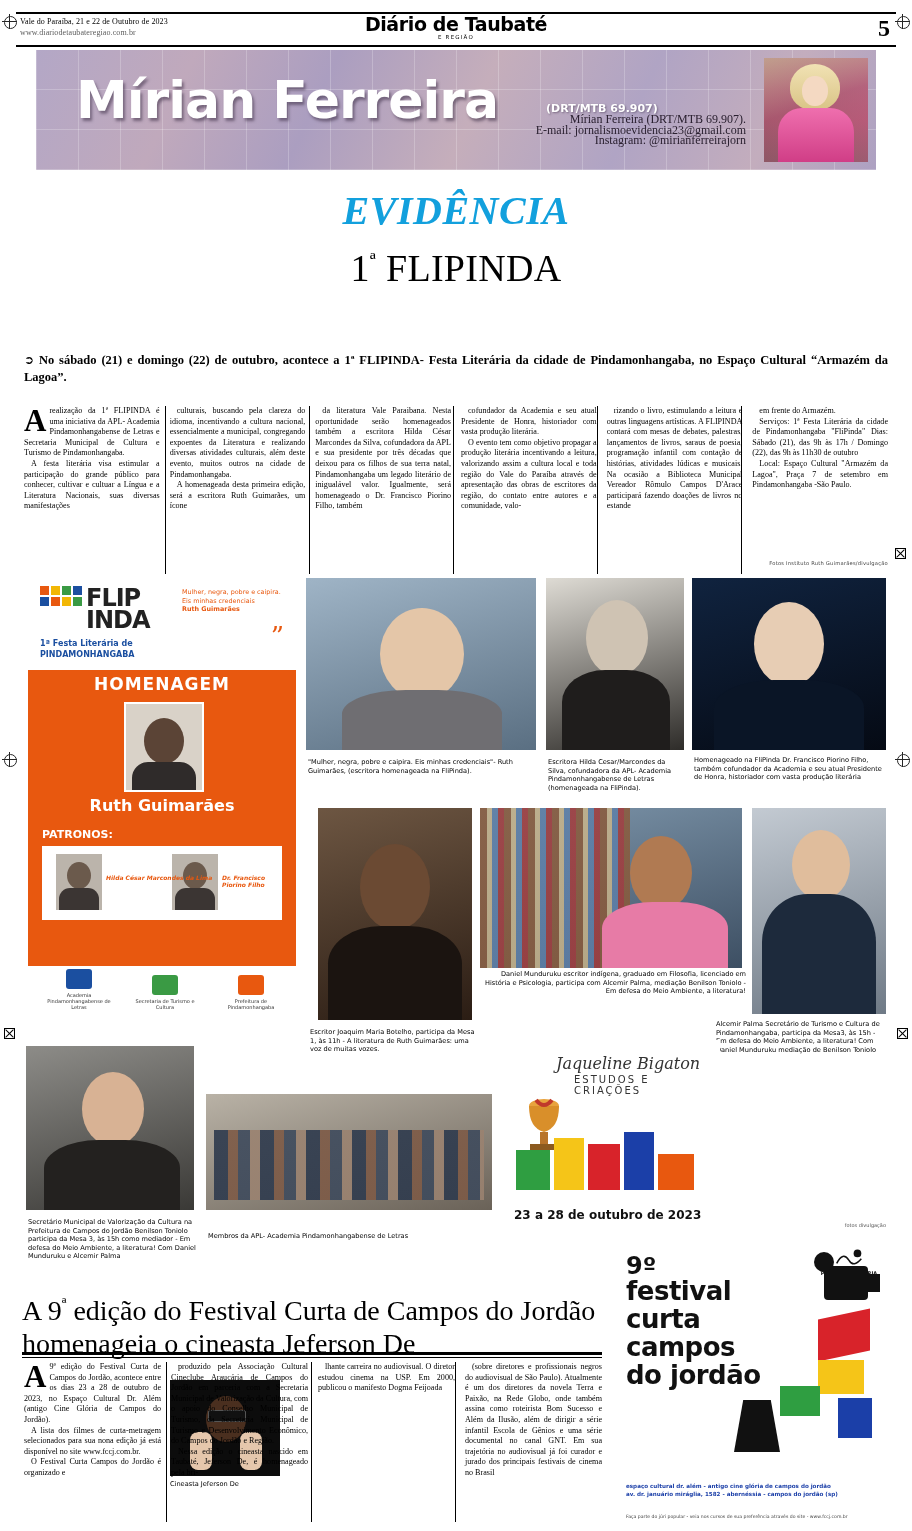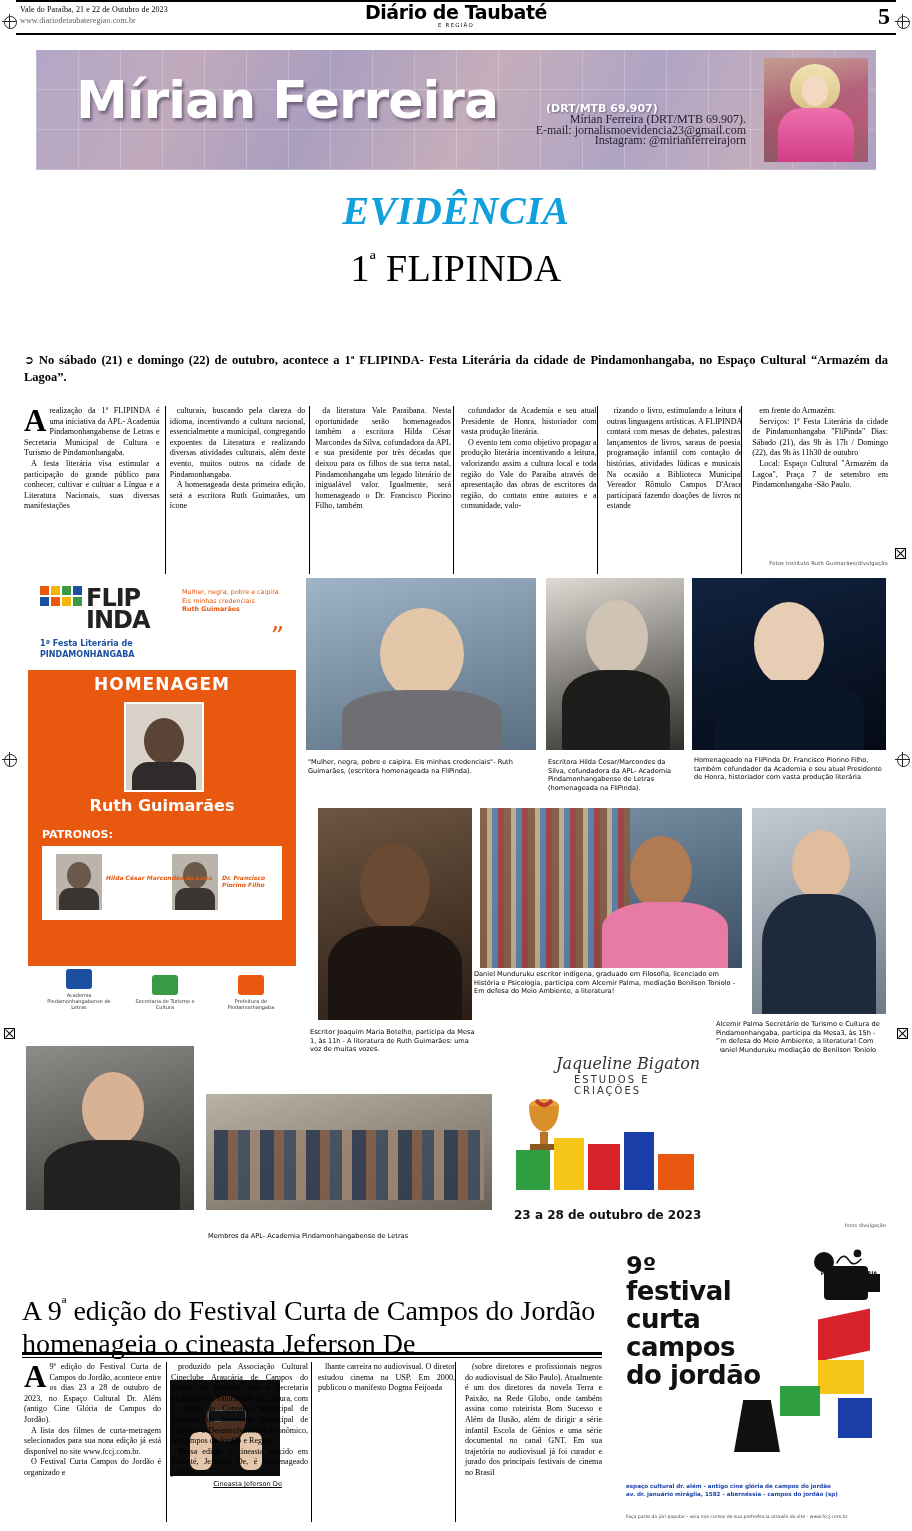--- a/index.html
+++ b/index.html
@@ -17,21 +17,21 @@
   .crop::before{left:7px;top:0;width:1px;height:15px;}
   .crop::after{top:7px;left:0;height:1px;width:15px;}
   .crop .ring{position:absolute;left:2px;top:2px;width:11px;height:11px;border:1px solid #000;border-radius:50%;}
   .crop-x{position:absolute;width:11px;height:11px;pointer-events:none;}
   .crop-x::before,.crop-x::after{content:"";position:absolute;left:0;top:5px;width:11px;height:1px;background:#000;}
   .crop-x::before{transform:rotate(45deg);}
   .crop-x::after{transform:rotate(-45deg);}
   .crop-x .bx{position:absolute;inset:0;border:1px solid #000;}
 
   
-  .topbar{position:absolute;left:16px;top:0;right:16px;height:42px;}
+  .topbar{position:absolute;left:16px;top:12px;right:16px;height:42px;}
   .topbar .rule{position:absolute;left:0;right:0;top:0;height:2px;background:#000;}
   .topbar .rule.b{top:33px;height:2px;}
   .dateline{position:absolute;left:4px;top:4px;font-size:8px;line-height:11px;letter-spacing:.1px;}
   .dateline .site{color:#5c5c5c;}
   .paper-title{position:absolute;left:0;right:0;top:2px;text-align:center;}
   .paper-title .nm{font-family:"DejaVu Sans",sans-serif;font-weight:bold;font-size:19px;line-height:20px;letter-spacing:-.4px;}
   .paper-title .sub{font-family:"DejaVu Sans",sans-serif;font-size:5.5px;letter-spacing:1.2px;line-height:7px;}
   .pageno{position:absolute;right:6px;top:2px;font-family:"Liberation Serif",serif;font-weight:bold;font-size:24px;line-height:28px;}
 
   
@@ -321,32 +321,33 @@
     <span class="head" style="left:42px;top:36px;width:70px;height:86px;background:#6b4a33;"></span>
     <span class="shoulders" style="left:10px;top:118px;width:134px;height:94px;background:#1b1410;"></span>
   </div>
   <div class="cap" style="left:310px;top:1028px;width:166px;">Escritor Joaquim Maria Botelho, participa da Mesa 1, às 11h - A literatura de Ruth Guimarães: uma voz de muitas vozes.</div>
 
   <div class="ph" style="left:480px;top:808px;width:262px;height:160px;background:linear-gradient(165deg,#7e96ab,#3d4f63);">
     <span style="position:absolute;left:0;top:0;width:150px;height:160px;background:repeating-linear-gradient(90deg,#8a5a3a 0 7px,#c8b48a 7px 12px,#5d7fa8 12px 18px,#a33b3b 18px 24px);opacity:.85;"></span>
     <span class="head" style="left:150px;top:28px;width:62px;height:74px;background:#b07a52;"></span>
     <span class="shoulders" style="left:122px;top:94px;width:126px;height:66px;background:#e77ba6;"></span>
   </div>
-  <div class="cap" style="left:474px;top:970px;width:272px;">Daniel Munduruku escritor indígena, graduado em Filosofia, licenciado em História e Psicologia, participa com Alcemir Palma, mediação Benilson Toniolo - Em defesa do Meio Ambiente, a literatura!</div>
+  <div class="cap" style="left:474px;top:970px;width:272px;text-align:right;">Daniel Munduruku escritor indígena, graduado em Filosofia, licenciado em História e Psicologia, participa com Alcemir Palma, mediação Benilson Toniolo - Em defesa do Meio Ambiente, a literatura!</div>
 
   <div class="ph" style="left:752px;top:808px;width:134px;height:206px;background:linear-gradient(165deg,#c3cad2,#6f7a86);">
     <span class="head" style="left:40px;top:22px;width:58px;height:70px;background:#e0bd9c;"></span>
     <span class="shoulders" style="left:10px;top:86px;width:114px;height:120px;background:#1d2a3c;"></span>
   </div>
   <div class="cap" style="left:716px;top:1020px;width:172px;">Alcemir Palma Secretário de Turismo e Cultura de Pindamonhangaba, participa da Mesa3, às 15h - Em defesa do Meio Ambiente, a literatura! Com Daniel Munduruku mediação de Benilson Toniolo</div>
 
   <div class="ph" style="left:26px;top:1046px;width:168px;height:164px;background:linear-gradient(165deg,#8d8c88,#3a3936);">
     <span class="head" style="left:56px;top:26px;width:62px;height:74px;background:#d8b294;"></span>
     <span class="shoulders" style="left:18px;top:94px;width:136px;height:70px;background:#23211f;"></span>
   </div>
+  <div class="cap" style="left:28px;top:1218px;width:176px;">Secretário Municipal de Valorização da Cultura na Prefeitura de Campos do Jordão Benilson Toniolo participa da Mesa 3, às 15h como mediador - Em defesa do Meio Ambiente, a literatura! Com Daniel Munduruku e Alcemir Palma</div>
 
   <div class="ph" style="left:206px;top:1094px;width:286px;height:116px;background:linear-gradient(165deg,#b9b2a6,#6a6258);">
     <span style="position:absolute;left:8px;top:36px;right:8px;height:70px;background:repeating-linear-gradient(90deg,#2e3a4d 0 14px,#7d5a46 14px 24px,#3e4a5c 24px 36px,#9a8270 36px 46px);opacity:.9;"></span>
   </div>
   <div class="cap" style="left:208px;top:1232px;width:280px;">Membros da APL- Academia Pindamonhangabense de Letras</div>
 
   <div class="jbad">
     <span class="t1">Jaqueline Bigaton</span>
     <span class="t2">ESTUDOS E CRIAÇÕES</span>
     <span class="cup">
@@ -372,21 +373,21 @@
   <div class="h2">
     <span>A 9</span><sup>ª</sup><span> edição do Festival Curta de Campos do Jordão homenageia o cineasta Jeferson De</span>
   </div>
 
   <div class="ph" style="left:170px;top:1380px;width:110px;height:96px;background:#0c0c0c;">
     <span class="head" style="left:36px;top:16px;width:40px;height:46px;background:#4a2f1f;"></span>
     <span style="position:absolute;left:38px;top:30px;width:36px;height:10px;background:#111;border:1px solid #555;border-radius:2px;"></span>
     <span style="position:absolute;left:20px;top:52px;width:22px;height:38px;background:#e5c7ac;border-radius:8px;"></span>
     <span style="position:absolute;left:70px;top:52px;width:22px;height:38px;background:#e5c7ac;border-radius:8px;"></span>
   </div>
-  <div class="cap" style="left:170px;top:1480px;width:112px;text-align:right;text-decoration:underline;">Cineasta Jeferson De</div>
+  <div class="cap" style="left:170px;top:1480px;width:112px;text-align:left;">Cineasta Jeferson De</div>
 
   <div class="cols2" id="bodycols2">
       <div class="col">
         <p class="first"><span class="drop">A</span>9ª edição do Festival Curta de Campos do Jordão, acontece entre os dias 23 a 28 de outubro de 2023, no Espaço Cultural Dr. Além (antigo Cine Glória de Campos do Jordão).</p>
         <p>A lista dos filmes de curta-metragem selecionados para sua nona edição já está disponível no site www.fccj.com.br.</p>
         <p>O Festival Curta Campos do Jordão é organizado e</p>
       </div>
       <div class="coldiv" style="left: 24.65%;"></div>
       <div class="col">
         <p>produzido pela Associação Cultural Cineclube Araucária de Campos do Jordão em parceria com a Secretaria Municipal de Valorização da Cultura, com o apoio do Conselho Municipal de Turismo, da Secretaria Municipal de Turismo e Desenvolvimento Econômico, do Campos do Jordão e Região.</p>

